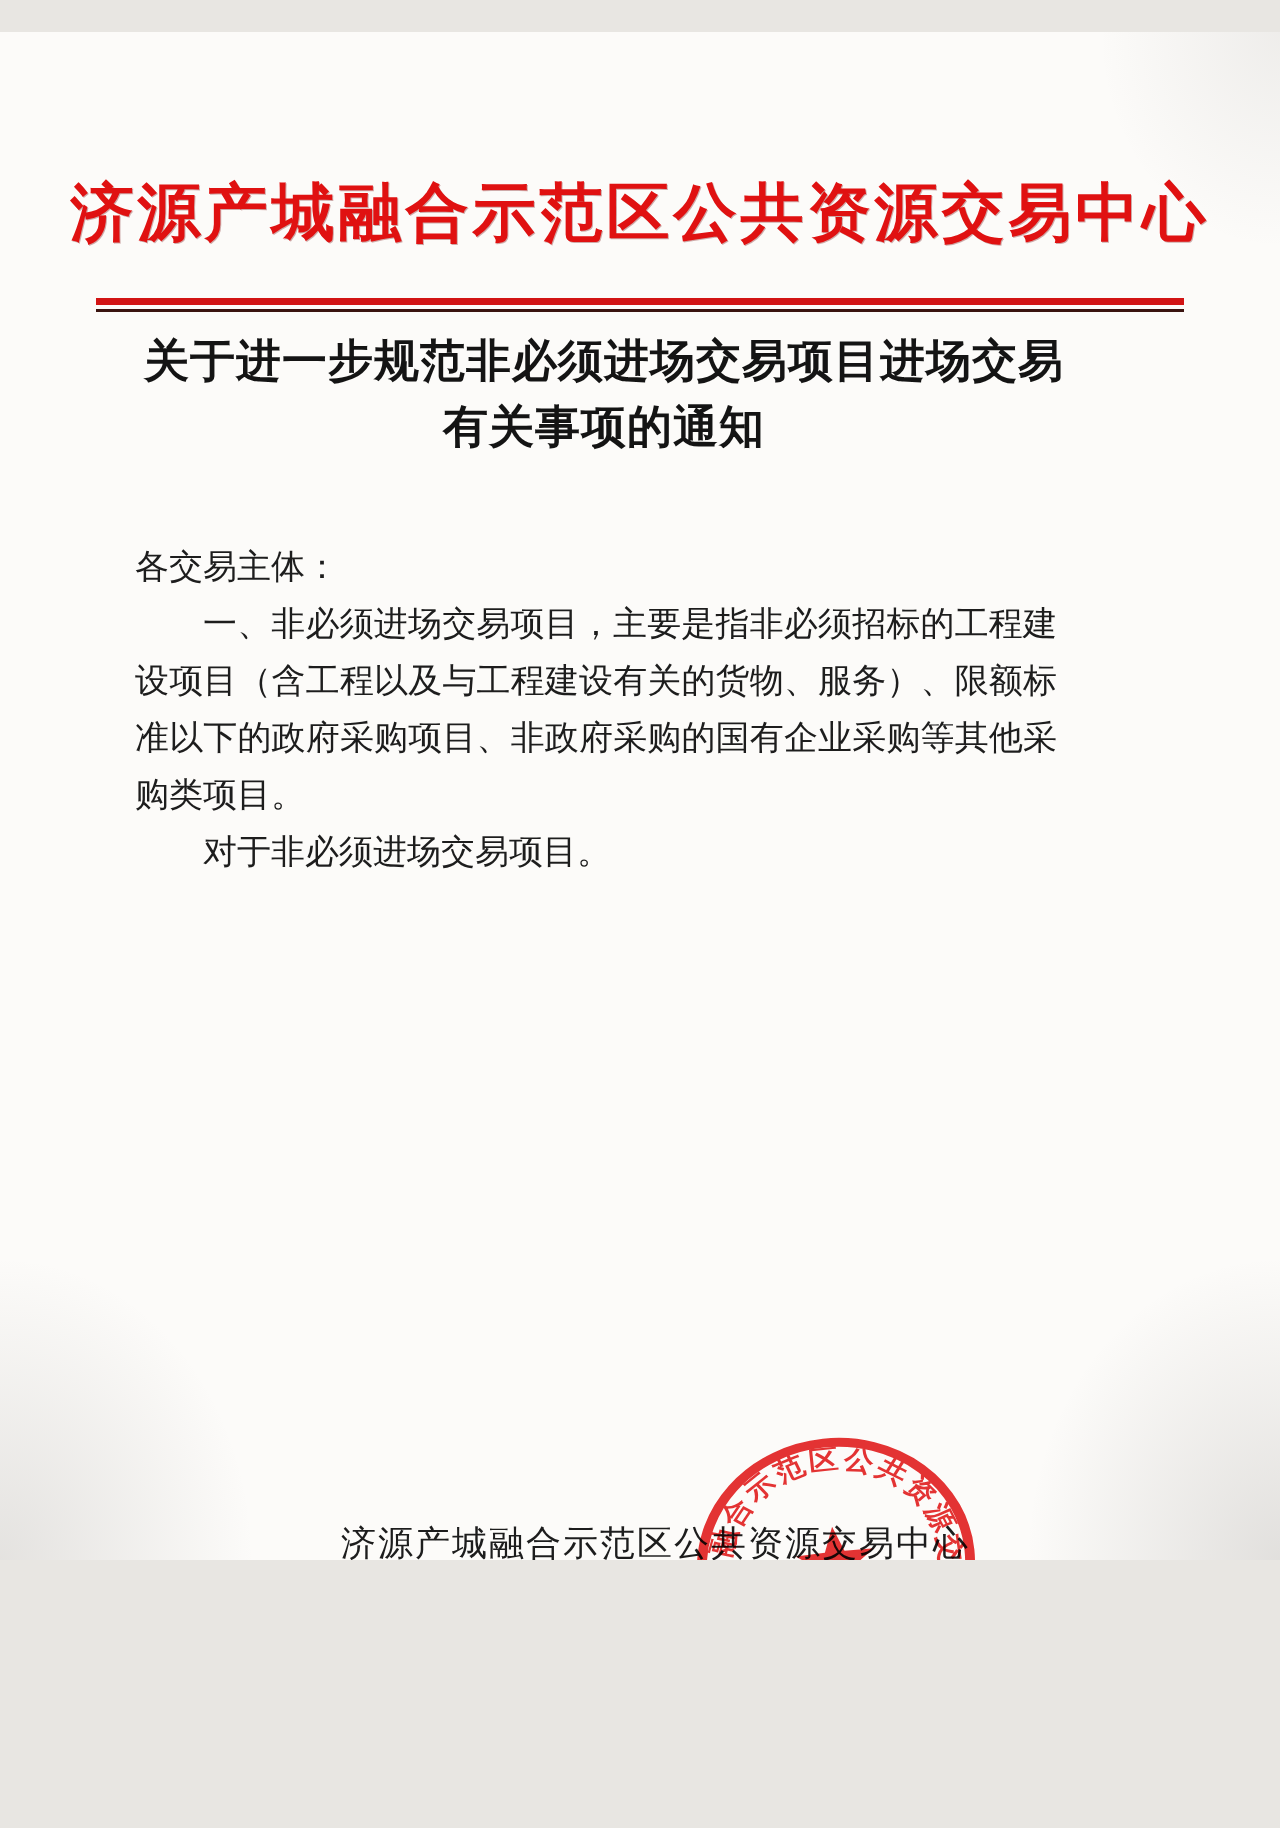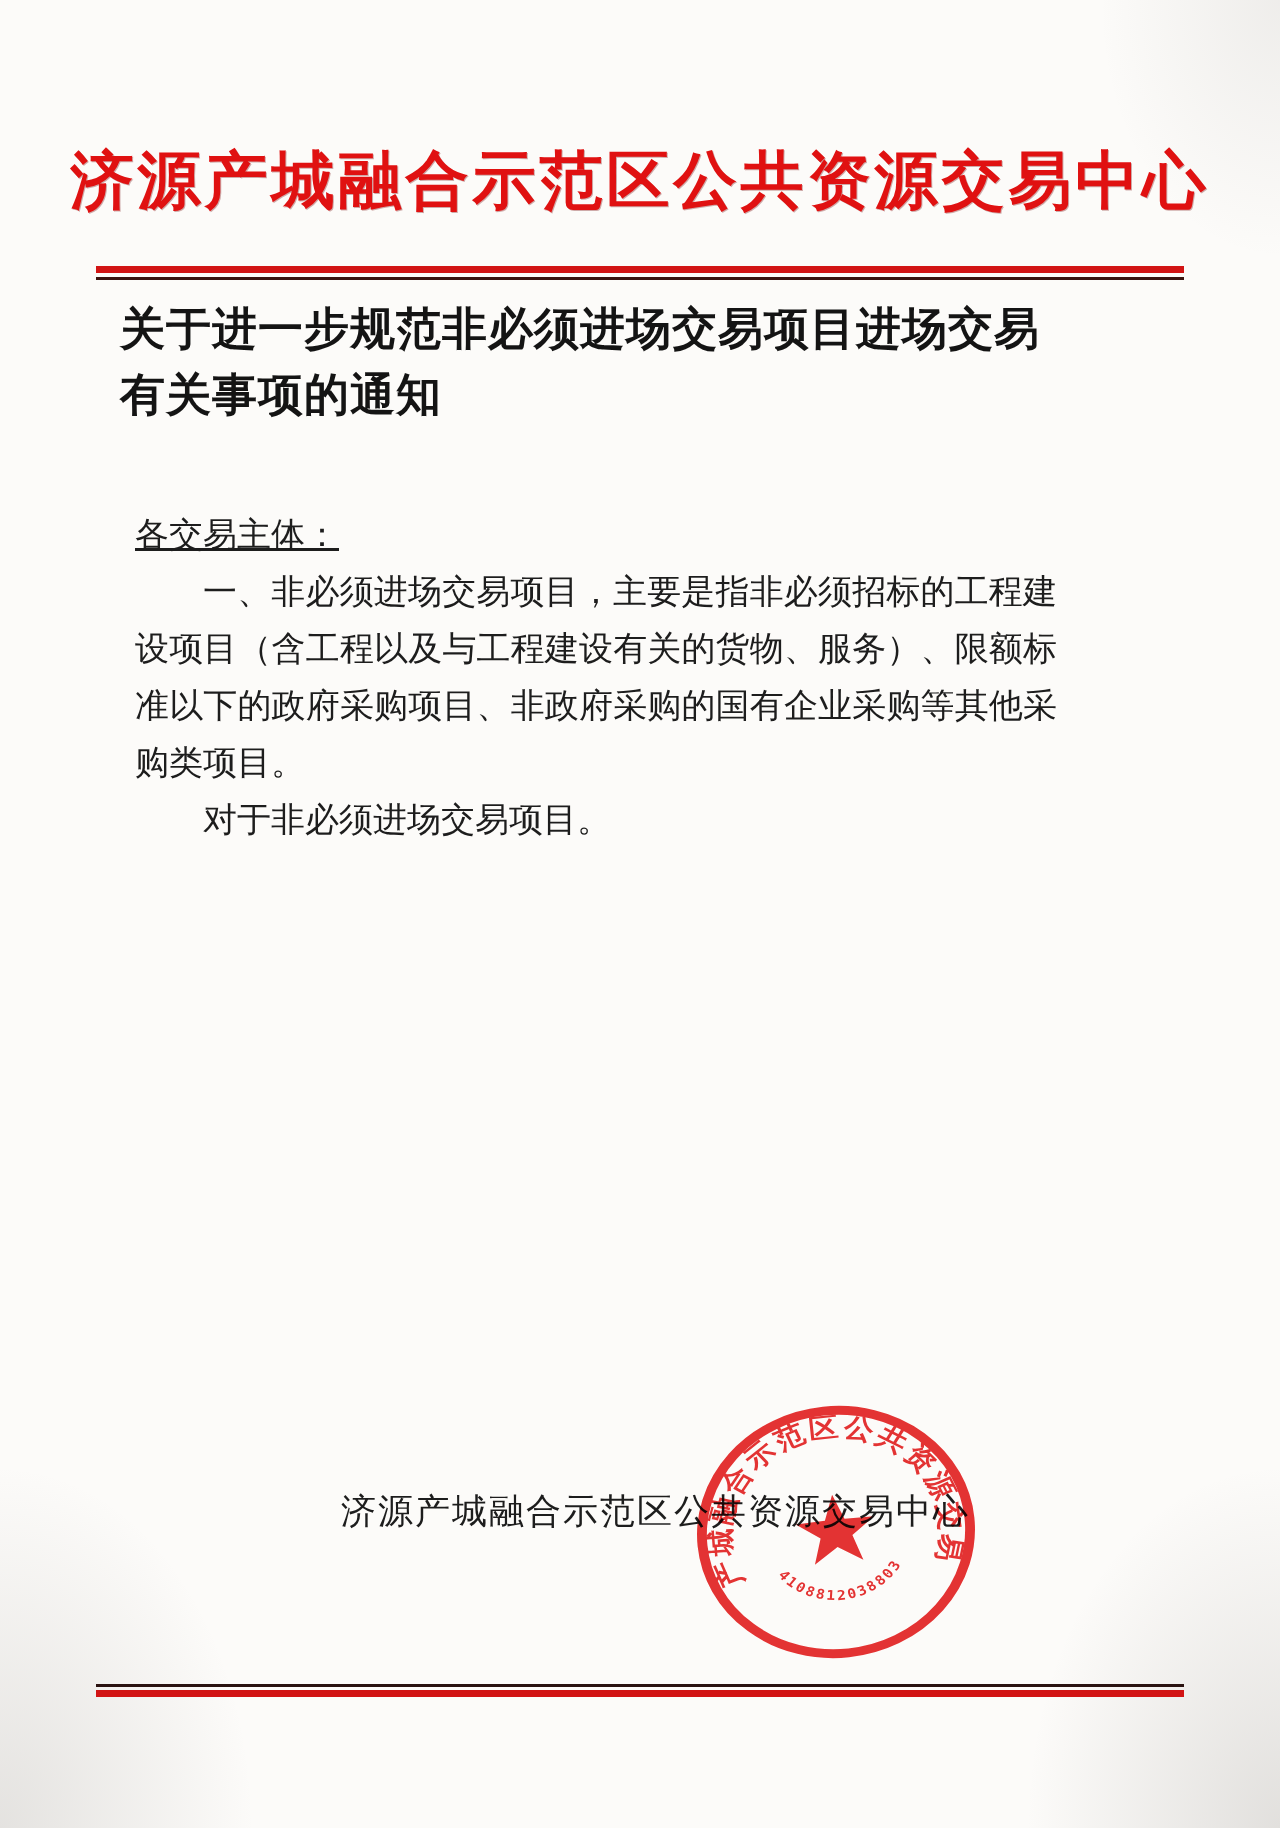--- a/index.html
+++ b/index.html
@@ -3,55 +3,57 @@
 <meta charset="utf-8">
 <style>
   html,body{margin:0;padding:0;}
   body{
     width:1280px;height:1828px;
     background:#e8e6e2;
     font-family:"Liberation Serif","DejaVu Serif",serif;
   }
   .page{
     position:relative;
-    width:1280px;height:1828px;
+    width:1280px;height:1528px;
     background:
       radial-gradient(ellipse at 0% 100%, rgba(120,115,110,.18), rgba(0,0,0,0) 14%),
       radial-gradient(ellipse at 100% 100%, rgba(120,115,110,.20), rgba(0,0,0,0) 14%),
       radial-gradient(ellipse at 100% 0%, rgba(120,115,110,.10), rgba(0,0,0,0) 10%),
       #fcfbf9;
     overflow:hidden;
+    margin-top:32px;
   }
   .header-org{
     position:absolute;left:0;top:138px;width:100%;
     text-align:center;
     font-size:63px;font-weight:bold;
     letter-spacing:4px;
     color:#e01111;
     text-shadow:1px 1px 0 rgba(120,20,20,.35);
     white-space:nowrap;
   }
   .header-rule{position:absolute;left:96px;top:266px;width:1088px;}
   .header-rule .thick{height:7px;background:#d21414;}
   .header-rule .gap{height:4px;}
   .header-rule .thin{height:3px;background:#3a1410;}
   .doc-title{
-    position:absolute;left:120px;top:296px;width:1000px;
+    position:absolute;left:104px;top:296px;width:1000px;
+    text-align:center;
     font-size:45px;font-weight:bold;color:#141414;
     line-height:66px;
     letter-spacing:1px;
   }
   .body-text{
     position:absolute;left:135px;top:506px;width:922px;
     font-size:34px;color:#1d1d1d;
     line-height:57px;
     text-align:justify;
   }
   .body-text p{margin:0;text-indent:2em;}
-  .body-text p.no-indent{text-indent:0;text-decoration:underline;}
+  .body-text p.no-indent{text-indent:0;}
   .sign-block{
     position:absolute;right:310px;top:1488px;
     text-align:center;
     font-size:35px;color:#1d1d1d;
     white-space:nowrap;
   }
   .sign-org{letter-spacing:2px;}
   .sign-date{margin-top:22px;letter-spacing:3px;}
   .seal{
     position:absolute;left:688px;top:1398px;

